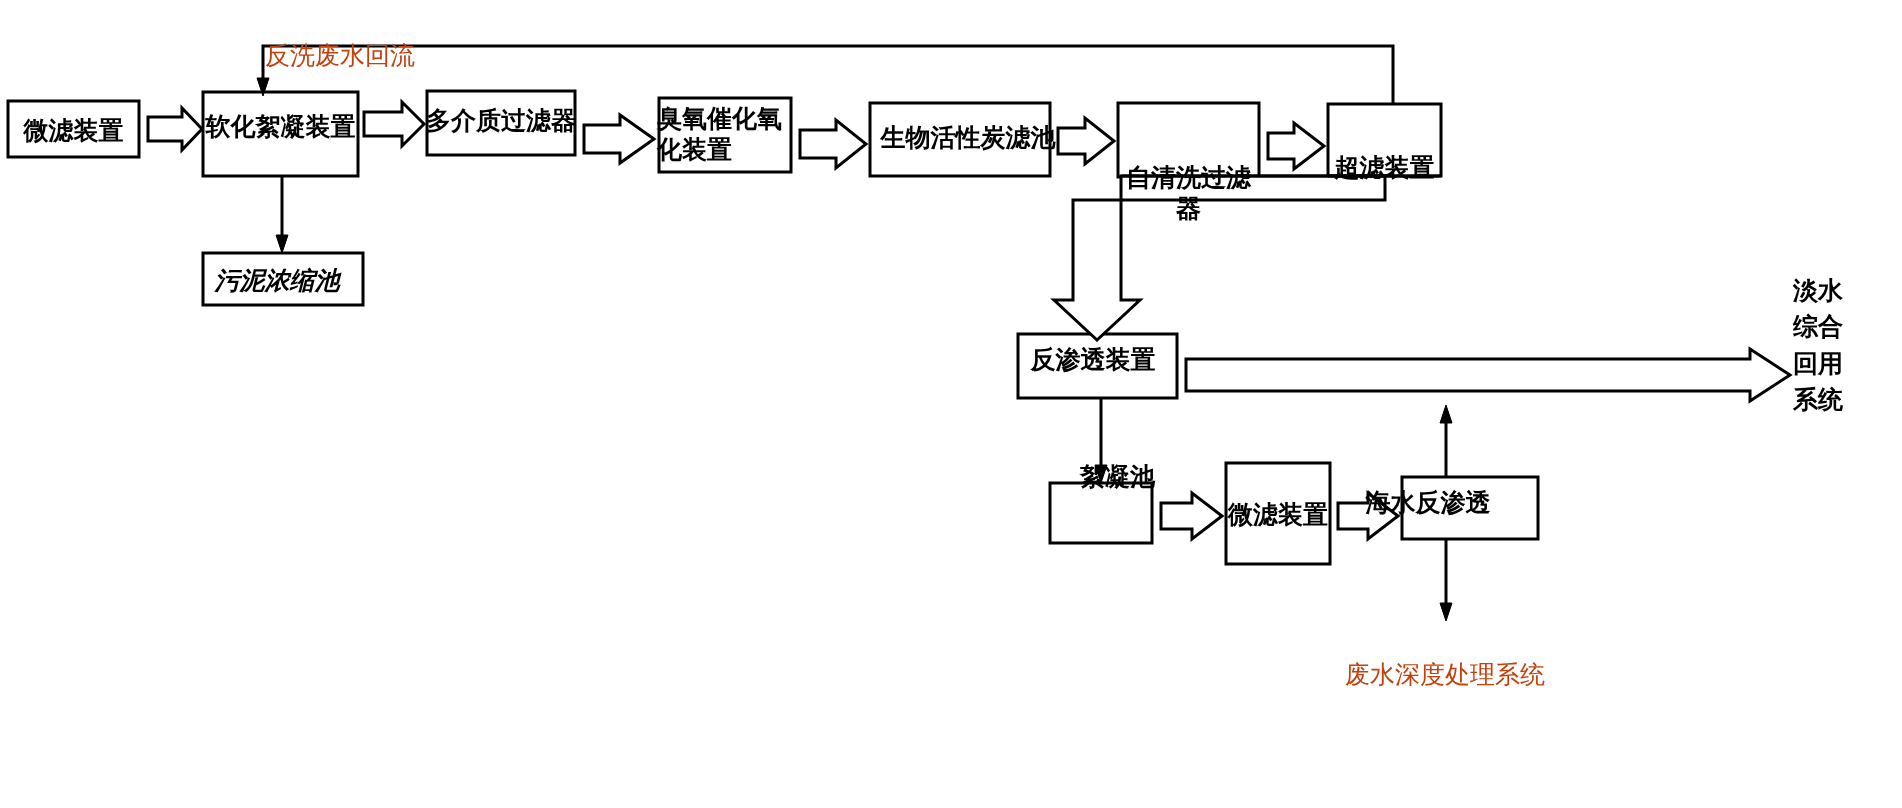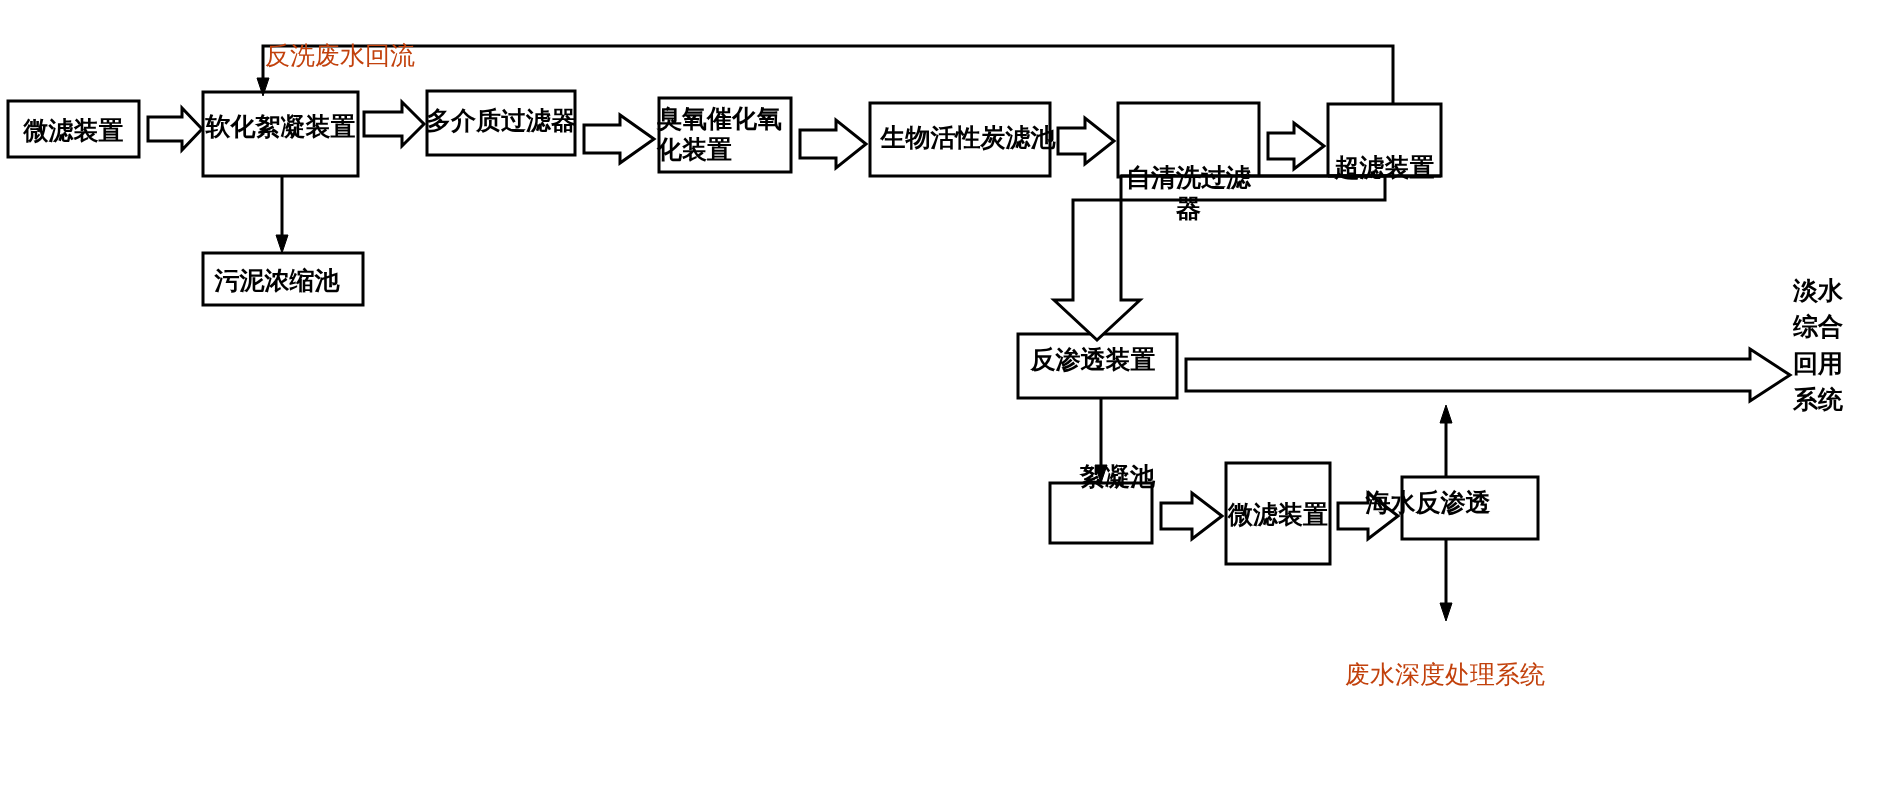--- a/index.html
+++ b/index.html
@@ -137,21 +137,21 @@
 
     <line class="thin-line" x1="1446" y1="539" x2="1446" y2="608"></line>
     <polygon class="solid-head" points="1446,621 1440,603 1452,603"></polygon>
 
   </svg>
 
   <div class="box-label" style="left:8px;  top:116px; width:131px;">微滤装置</div>
 
   <div class="box-label" style="left:203px; top:112px; width:155px;">软化絮凝装置</div>
 
-  <div class="box-label" style="left:203px; top:266px; width:148px;">污泥浓缩池</div>
+  <div class="box-label" style="left:203px; top:266px; width:148px;font-style:italic;">污泥浓缩池</div>
 
   <div class="box-label" style="left:424px; top:106px; width:154px;">多介质过滤器</div>
 
   <div class="box-label" style="left:657px; top:104px; width:136px; text-align:left; box-sizing:border-box;">臭氧催化氧
 化装置</div>
 
   <div class="box-label" style="left:870px; top:123px; width:196px;">生物活性炭滤池</div>
 
   <div class="box-label" style="left:1115px; top:123px; width:147px;margin-top:40px;">自清洗过滤器</div>
 

